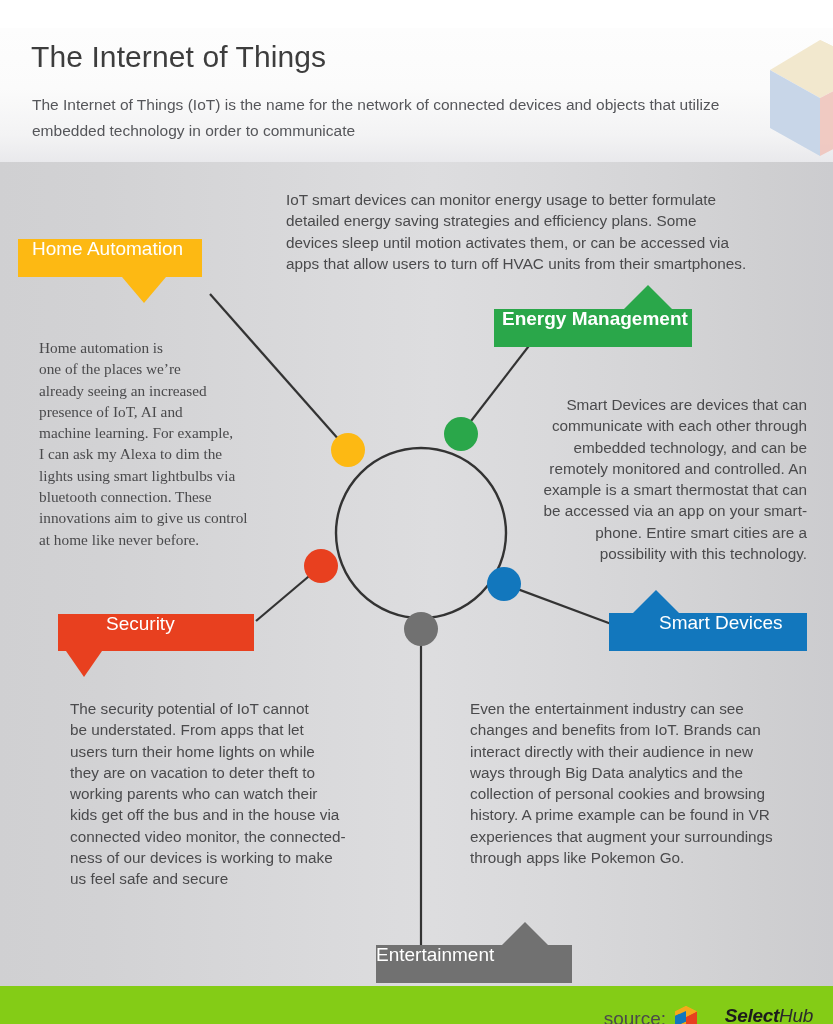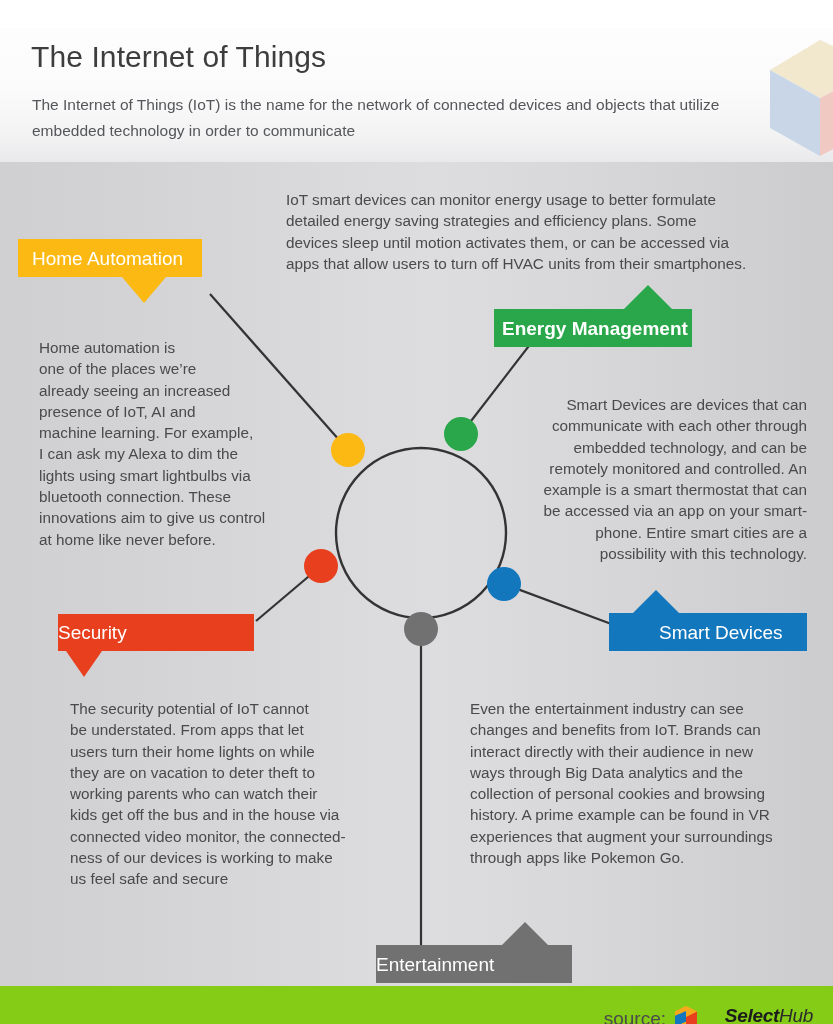--- a/index.html
+++ b/index.html
@@ -99,21 +99,20 @@
     position: absolute;
     left: 0; top: 0;
     width: 833px; height: 1024px;
     pointer-events: none;
   }
 
   
   .chip {
     position: absolute;
     display: flex;
-    align-items: center;
     color: #ffffff;
     font-size: 19px;
     font-weight: 400;
     box-sizing: border-box;
     line-height: 1;
   }
   .chip-text { white-space: nowrap; }
   .chip-tip {
     position: absolute;
     width: 0; height: 0;
@@ -146,20 +145,21 @@
     border-left: 24px solid transparent;
     border-right: 24px solid transparent;
     border-bottom: 24px solid #2aa74a;
   }
 
   
   #chip-security {
     left: 58px; top: 586px;
     width: 196px; height: 37px;
     background: #e8401f;
+    padding-left: 48px;
   }
   #chip-security .chip-tip {
     left: 8px; top: 37px;
     border-left: 18px solid transparent;
     border-right: 18px solid transparent;
     border-top: 26px solid #e8401f;
   }
 
   
   #chip-smart {
@@ -190,21 +190,21 @@
 
   
   .body-text {
     position: absolute;
     color: #4a4a4c;
     font-size: 15.3px;
     line-height: 21.3px;
     white-space: pre-line;
   }
   #text-energy  { left: 286px; top: 161px; width: 508px; }
-  #text-home    { left: 39px;  top: 309px; width: 256px; }
+  #text-home    { left: 39px;  top: 309px; width: 256px; font-family: Liberation Serif, serif; }
   #text-smart   { left: 465px; top: 366px; width: 342px; text-align: right; }
   #text-security{ left: 70px;  top: 670px; width: 292px; }
   #text-entertain{ left: 470px; top: 670px; width: 340px; }
 </style>
 </head>
 <body>
 
 <div id="page">
 
   <div id="header">

